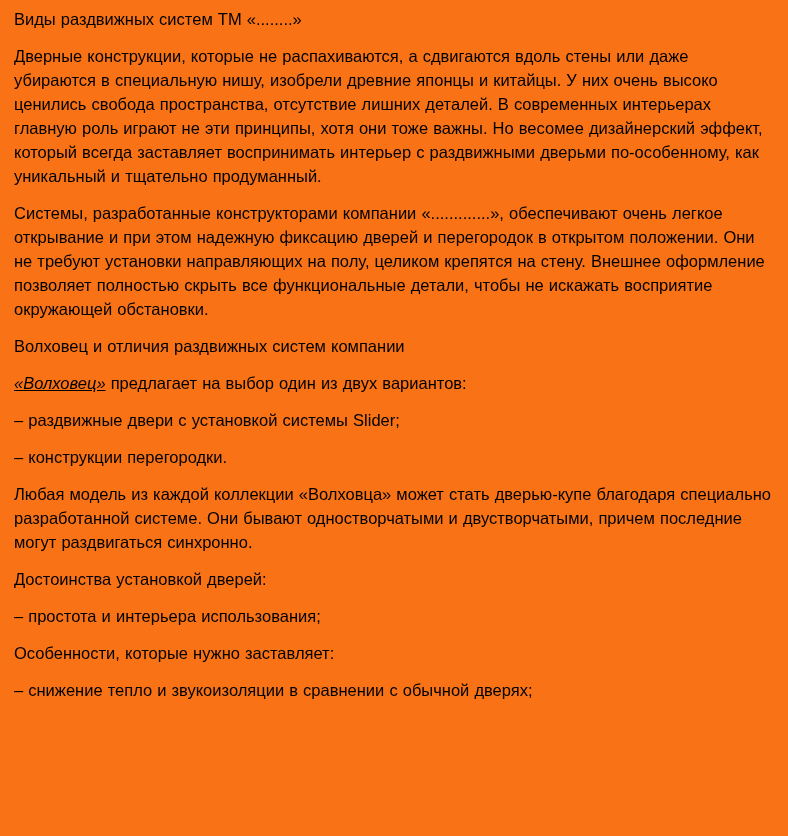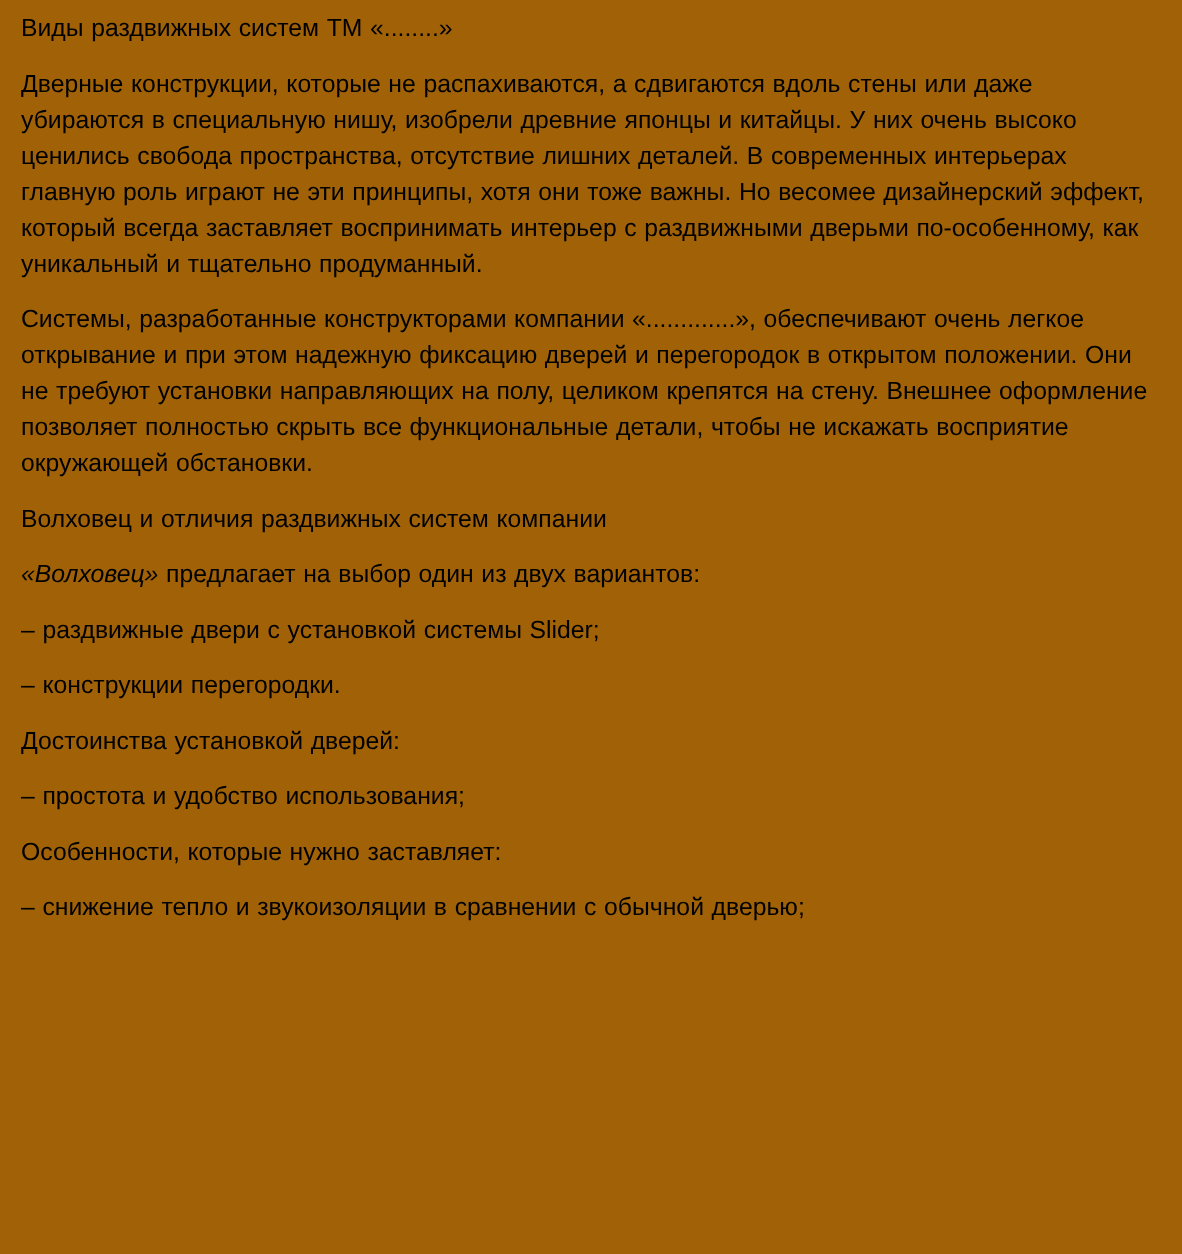--- a/index.html
+++ b/index.html
@@ -10,46 +10,48 @@
   body {
     width: 788px;
     height: 836px;
     overflow: hidden;
     font-family: "Liberation Sans", "DejaVu Sans", sans-serif;
   }
   .page {
     box-sizing: border-box;
     width: 788px;
     min-height: 836px;
-    background: #a16207;
+    background: #f97316;
     padding: 7px 16px 0 14px;
   }
   .doc-content p {
     margin: 0 0 13px 0;
     font-size: 16.5px;
     line-height: 24px;
     color: #000000;
     font-weight: 400;
     text-align: left;
     word-spacing: 0.5px;
   }
   .doc-content p span.italic {
     font-style: italic;
+    text-decoration: underline;
   }
 </style>
 </head>
 <body>
 
 <div class="page">
   <div class="doc-content" id="doc-content">
       <p><span>Виды раздвижных систем ТМ «........»</span></p>
       <p><span>Дверные конструкции, которые не распахиваются, а сдвигаются вдоль стены или даже убираются в специальную нишу, изобрели древние японцы и китайцы. У них очень высоко ценились свобода пространства, отсутствие лишних деталей. В современных интерьерах главную роль играют не эти принципы, хотя они тоже важны. Но весомее дизайнерский эффект, который всегда заставляет воспринимать интерьер с раздвижными дверьми по-особенному, как уникальный и тщательно продуманный.</span></p>
       <p><span>Системы, разработанные конструкторами компании «.............», обеспечивают очень легкое открывание и при этом надежную фиксацию дверей и перегородок в открытом положении. Они не требуют установки направляющих на полу, целиком крепятся на стену. Внешнее оформление позволяет полностью скрыть все функциональные детали, чтобы не искажать восприятие окружающей обстановки.</span></p>
       <p><span>Волховец и отличия раздвижных систем компании</span></p>
       <p><span class="italic">«Волховец»</span><span> предлагает на выбор один из двух вариантов:</span></p>
       <p><span>– раздвижные двери с установкой системы Slider;</span></p>
       <p><span>– конструкции перегородки.</span></p>
+      <p><span>Любая модель из каждой коллекции «Волховца» может стать дверью-купе благодаря специально разработанной системе. Они бывают одностворчатыми и двустворчатыми, причем последние могут раздвигаться синхронно.</span></p>
       <p><span>Достоинства установкой дверей:</span></p>
-      <p><span>– простота и удобство использования;</span></p>
+      <p><span>– простота и интерьера использования;</span></p>
       <p><span>Особенности, которые нужно заставляет:</span></p>
-      <p><span>– снижение тепло и звукоизоляции в сравнении с обычной дверью;</span></p>
+      <p><span>– снижение тепло и звукоизоляции в сравнении с обычной дверях;</span></p>
     </div>
 </div>
 
 </body></html>

